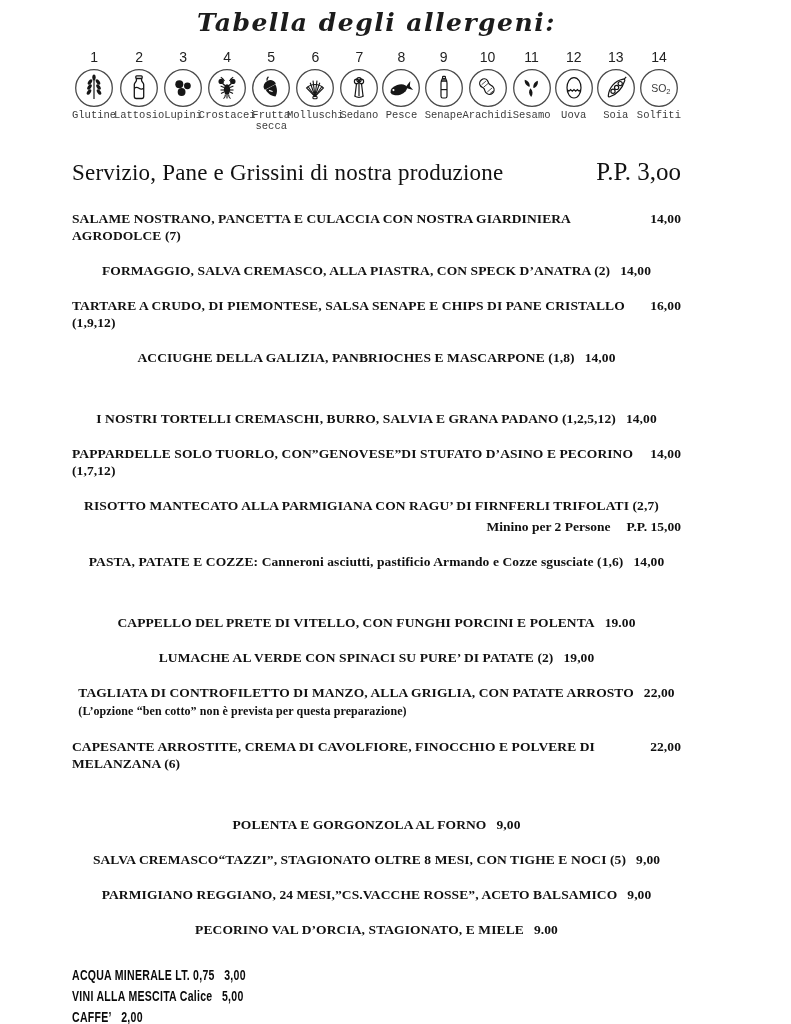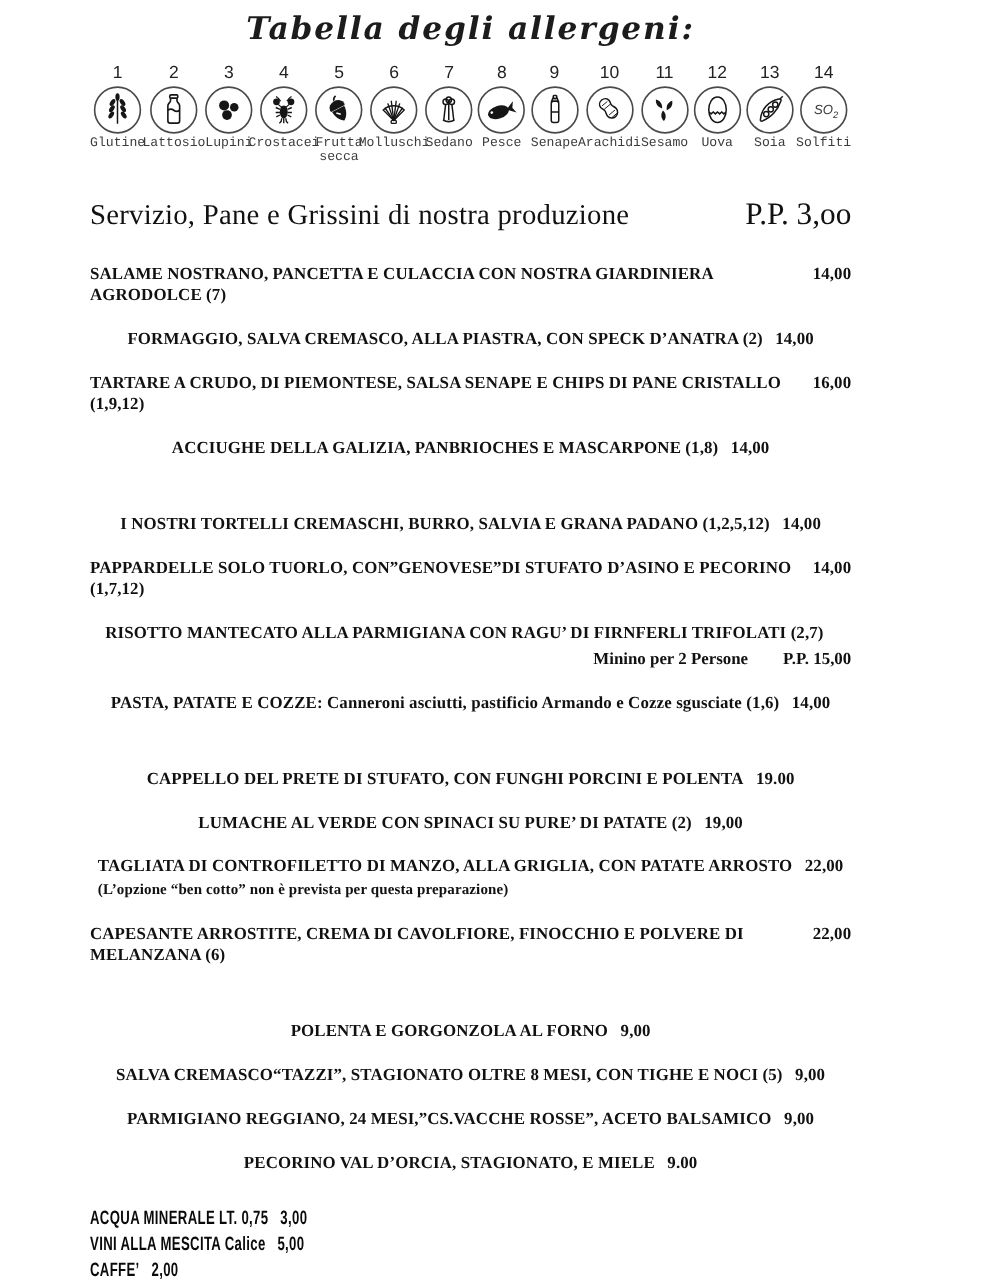--- a/index.html
+++ b/index.html
@@ -5,38 +5,38 @@
   html,body{margin:0;padding:0;background:#fff;}
   body{width:791px;height:1024px;font-family:"Liberation Serif",serif;color:#111;overflow:hidden;}
   .page{padding:8px 110px 0 72px;}
 
   .title{text-align:center;font-family:"DejaVu Serif",serif;font-style:italic;font-weight:bold;
          font-size:25px;letter-spacing:1.5px;color:#1c1c1c;}
 
   .allergen-row{display:flex;justify-content:space-between;margin-top:12px;}
   .al-col{width:46px;display:flex;flex-direction:column;align-items:center;}
   .al-num{font-family:"Liberation Sans",sans-serif;font-size:14px;color:#222;height:19px;}
-  .al-icon{width:40px;height:40px;font-style:italic;}
+  .al-icon{width:40px;height:40px;}
   .al-icon svg{display:block;}
   .al-label{font-family:Liberation Mono, monospace;font-size:10.5px;color:#3c3c3c;margin-top:2px;
             text-align:center;line-height:1.05;white-space:pre-line;}
 
   .service-row{display:flex;justify-content:space-between;align-items:baseline;margin-top:26px;}
   .service-name{font-size:23px;letter-spacing:.2px;}
   .service-price{font-size:25px;}
 
   .section{margin-top:44px;}
   .section.first{margin-top:24px;}
   .row{display:flex;justify-content:center;align-items:flex-start;margin-bottom:18px;
        font-weight:bold;font-size:13.5px;line-height:17px;letter-spacing:.1px;}
   .row:last-child{margin-bottom:0;}
   .item-name{max-width:620px;}
   .item-price{white-space:nowrap;padding-left:10px;}
   .note{font-weight:bold;font-size:12px;margin-top:2px;}
-  .subline{display:flex;justify-content:flex-end;gap:28px;font-weight:bold;font-size:13.5px;
+  .subline{display:flex;justify-content:flex-end;gap:16px;font-weight:bold;font-size:13.5px;
            line-height:17px;margin-top:-14px;margin-bottom:18px;}
 
   .drinks{margin-top:26px;}
   .drink-line{font-family:"Liberation Sans",sans-serif;font-weight:bold;font-size:15.5px;
               letter-spacing:.4px;white-space:nowrap;transform:scaleX(.68);transform-origin:left center;
               display:flex;gap:14px;line-height:21px;color:#0a0a0a;}
 </style>
 </head>
 <body>
 
@@ -327,21 +327,21 @@
       <span>P.P.  15,00</span>
     </div>
     <div class="row">
       <div class="item-name">PASTA, PATATE E COZZE: Canneroni asciutti, pastificio Armando e Cozze sgusciate (1,6)</div>
       <div class="item-price">14,00</div>
     </div>
   </div>
 
   <div class="section">
     <div class="row">
-      <div class="item-name">CAPPELLO DEL PRETE DI STUFATO, CON FUNGHI PORCINI E POLENTA</div>
+      <div class="item-name">CAPPELLO DEL PRETE DI VITELLO, CON FUNGHI PORCINI E POLENTA</div>
       <div class="item-price">19.00</div>
     </div>
     <div class="row">
       <div class="item-name">LUMACHE AL VERDE CON SPINACI SU PURE’ DI PATATE (2)</div>
       <div class="item-price">19,00</div>
     </div>
     <div class="row">
       <div class="item-name">
         <div>TAGLIATA DI CONTROFILETTO DI MANZO, ALLA GRIGLIA, CON PATATE ARROSTO</div>
         <div class="note">(L’opzione “ben cotto” non è prevista per questa preparazione)</div>

